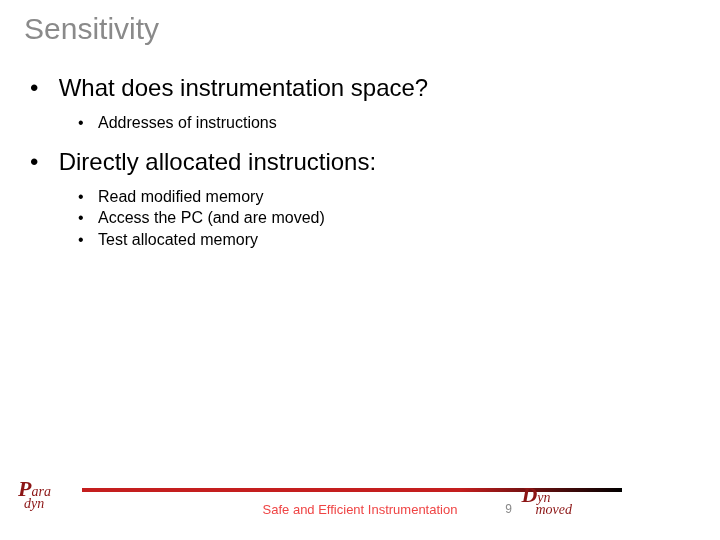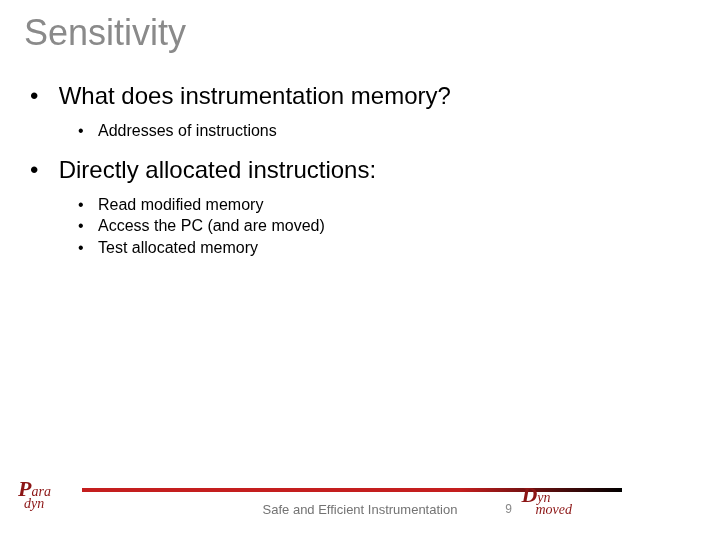--- a/index.html
+++ b/index.html
@@ -1,49 +1,49 @@
 <!DOCTYPE html>
 <html><head>
 <meta charset="utf-8">
 <style>
   * { margin: 0; padding: 0; box-sizing: border-box; }
   html, body { width: 720px; height: 540px; font-family: Arial, Helvetica, sans-serif; background: #fff; }
   .slide { width: 720px; height: 540px; position: relative; padding: 12px 24px 0 24px; }
-  .title { font-size: 36px; color: #8a8a8a; font-weight: 400; margin-bottom: 28px; }
+  .title { font-size: 30px; color: #8a8a8a; font-weight: 400; margin-bottom: 28px; }
   .content { padding-left: 6px; }
   ul.level1 { list-style: none; }
   ul.level1 > li { font-size: 24px; color: #000; margin-bottom: 8px; }
   ul.level1 > li::before { content: "•"; display: inline-block; width: 22px; color: #000; }
   ul.level2 { list-style: none; padding-left: 48px; margin-top: 10px; margin-bottom: 14px; }
   ul.level2 > li { font-size: 16px; color: #000; line-height: 1.35; }
   ul.level2 > li::before { content: "•"; display: inline-block; width: 20px; color: #000; }
   .footer { position: absolute; left: 0; bottom: 14px; width: 588px; height: 44px; }
   .rule { position: absolute; left: 82px; top: 6px; width: 540px; height: 4px; background: linear-gradient(to right, #c41e1e 0%, #c41e1e 70%, #000 100%); }
   .logo-left { position: absolute; left: 18px; top: -6px; }
   .logo-right { position: absolute; right: 16px; top: 0; }
   .logo-left .p-big { font-family: "Times New Roman", serif; font-style: italic; font-weight: bold; font-size: 22px; color: #8c1515; }
   .logo-left .p-small { font-family: "Times New Roman", serif; font-style: italic; font-size: 14px; color: #8c1515; }
   .logo-left .under { display: block; margin-top: -6px; margin-left: 6px; }
   .logo-right .d-big { font-family: "Times New Roman", serif; font-style: italic; font-weight: bold; font-size: 22px; color: #8c1515; }
   .logo-right .d-small { font-family: "Times New Roman", serif; font-style: italic; font-size: 14px; color: #8c1515; }
   .logo-right .under { display: block; margin-top: -6px; margin-left: 14px; }
-  .foot-title { position: absolute; left: 0; width: 720px; top: 20px; text-align: center; font-size: 13px; color: #737373; }
+  .foot-title { position: absolute; left: 0; width: 720px; top: 20px; text-align: center; font-size: 13px; color: #ef4444; }
   .page-num { position: absolute; right: 76px; top: 20px; font-size: 12px; color: #888; }
 </style>
 </head>
 <body>
 
 <div class="slide">
 
   <div class="title">Sensitivity</div>
 
   <div class="content">
     <ul class="level1">
       <li>
-        <span>What does instrumentation memory?</span>
+        <span>What does instrumentation space?</span>
         <ul class="level2">
           <li><span>Addresses of instructions</span></li>
         </ul>
       </li>
       <li>
         <span>Directly allocated instructions:</span>
         <ul class="level2">
           <li><span>Read modified memory</span></li>
           <li><span>Access the PC (and are moved)</span></li>
           <li><span>Test allocated memory</span></li>

